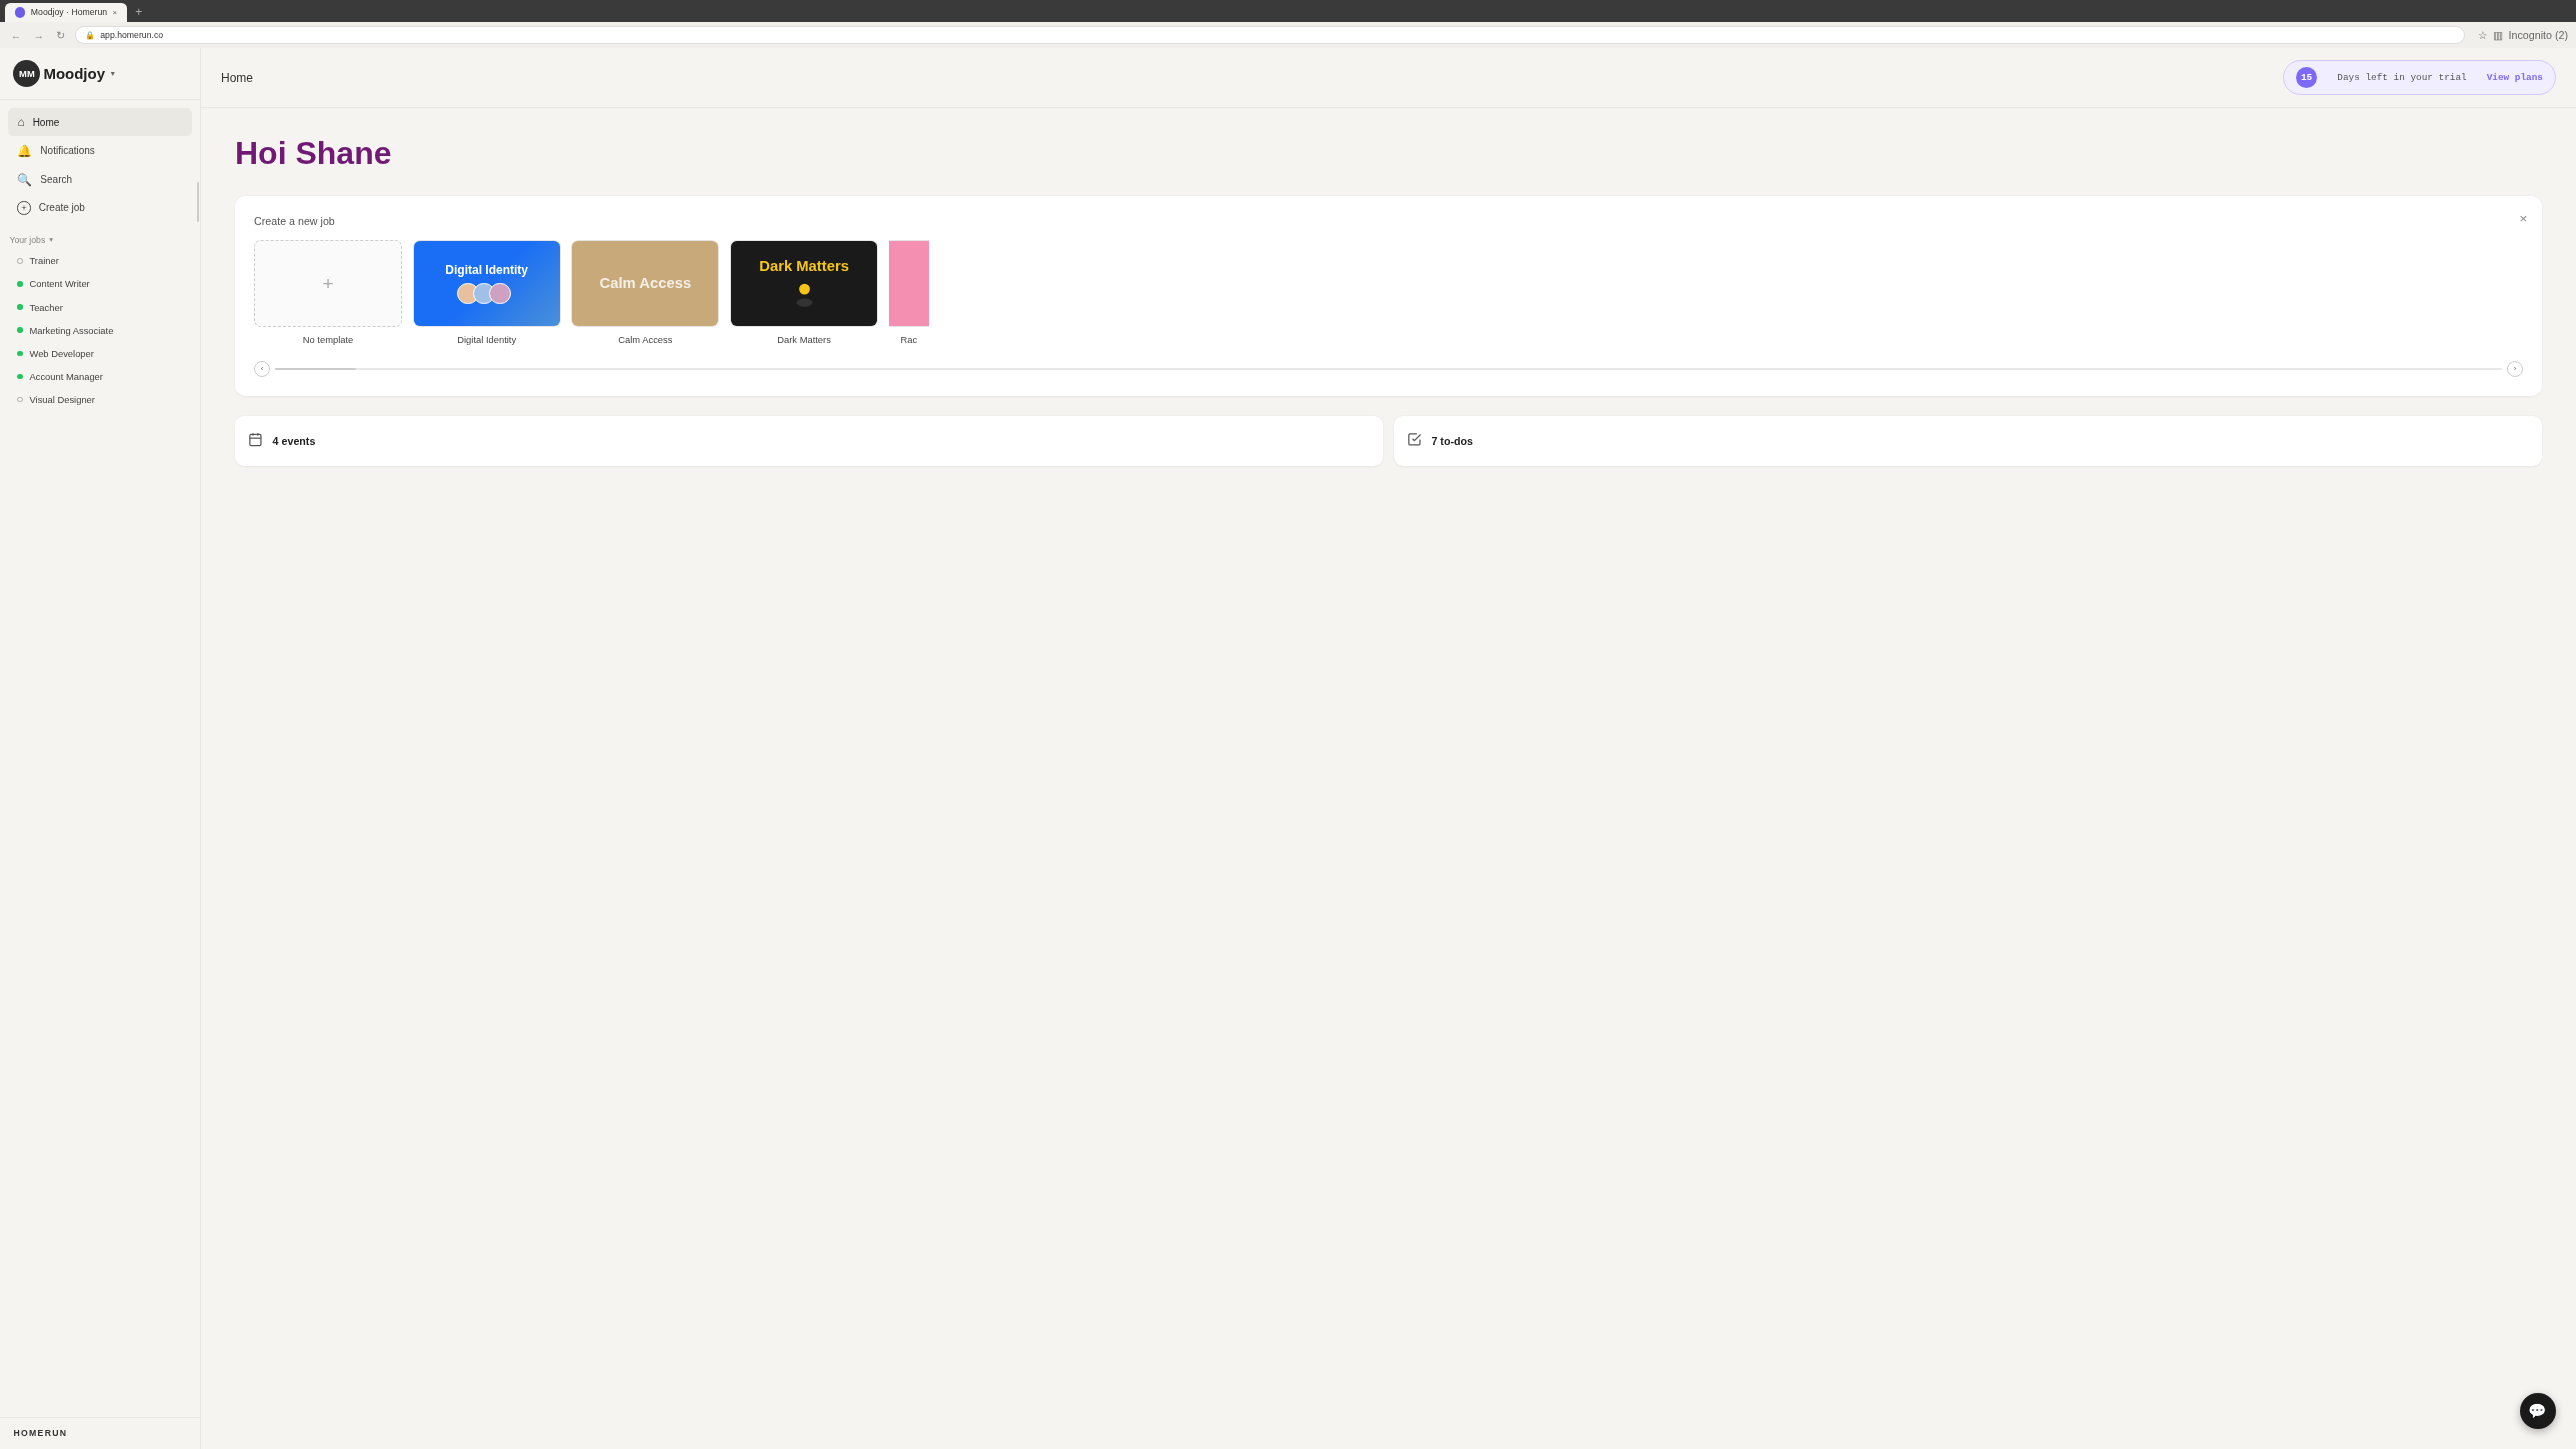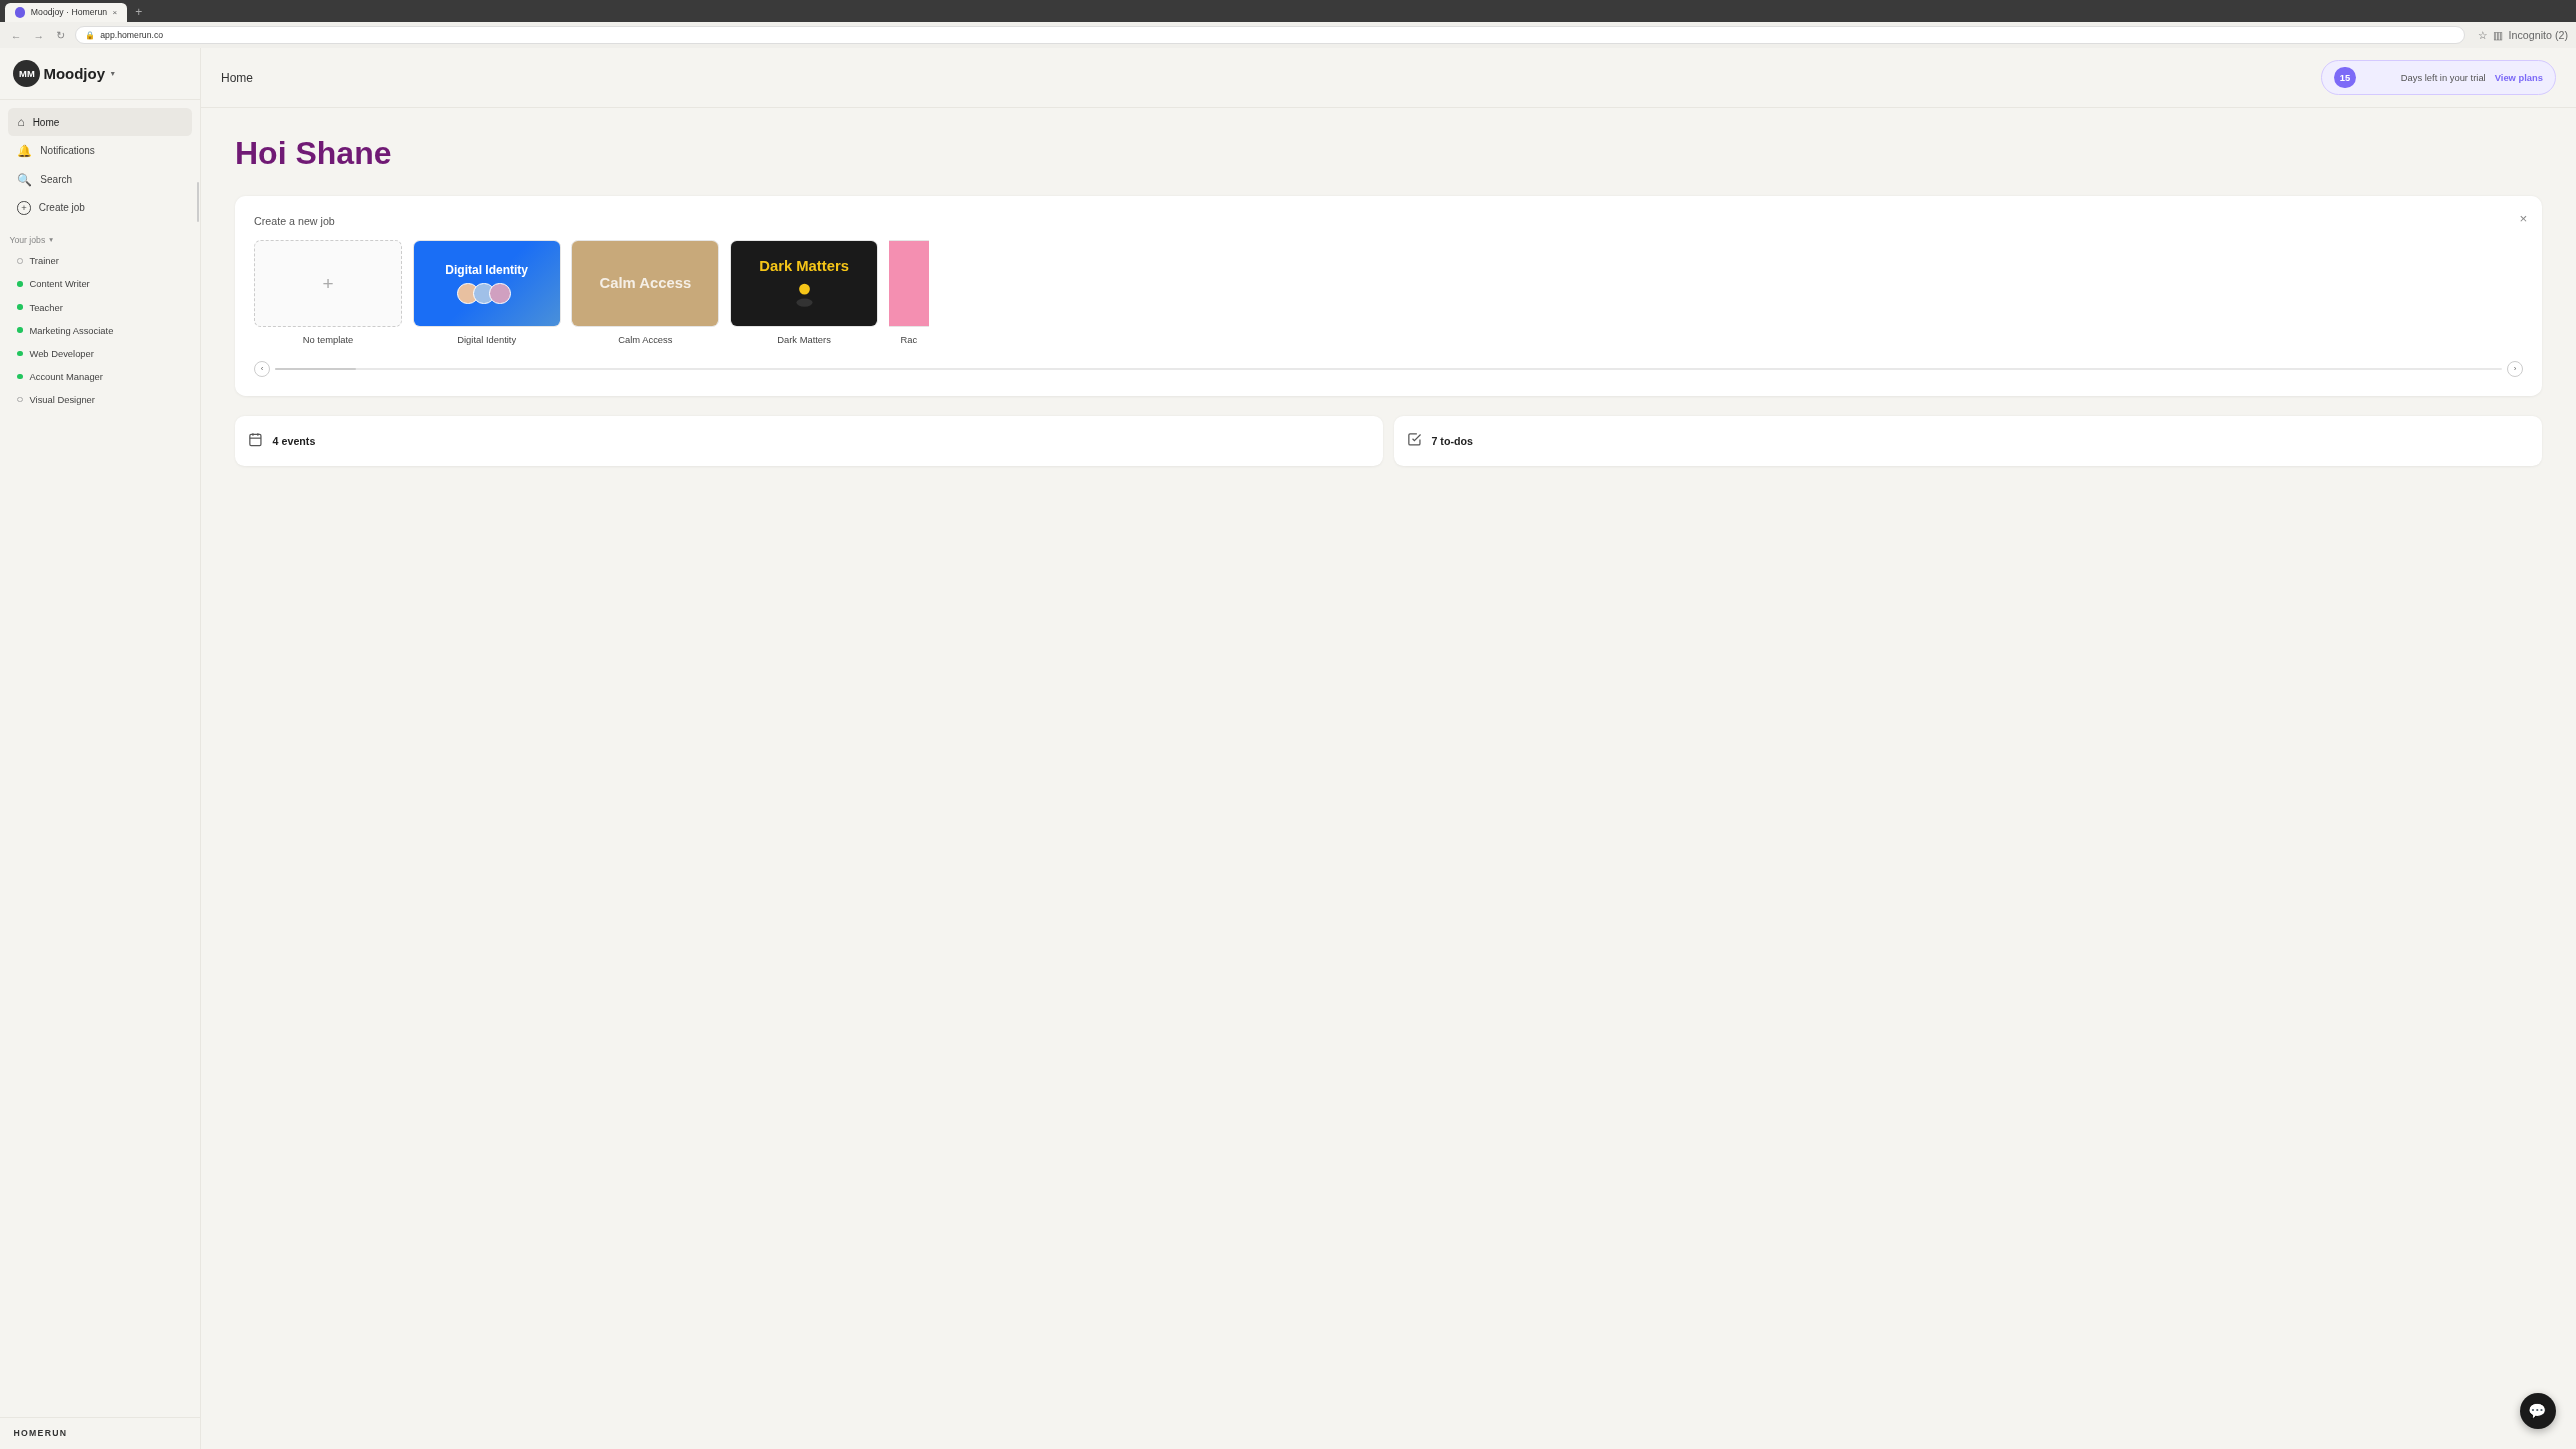--- a/index.html
+++ b/index.html
@@ -37,23 +37,23 @@
     .job-dot.empty { border: 1.3px solid #aaa; background: transparent; }
     .sidebar-footer { padding: 10.7px 13.4px; border-top: 0.7px solid #e8e6e0; margin-top: auto; }
     .homerun-logo { font-size: 8.7px; font-weight: 700; letter-spacing: 1.3px; color: #333; text-transform: uppercase; }
     .sidebar-scrollbar { position: absolute; right: 0; top: 0; bottom: 0; width: 4px; }
     .sidebar-scrollbar-thumb { position: absolute; right: 0.7px; top: 134px; width: 2.7px; height: 40px; background: #ccc; border-radius: 1.3px; }
 
     
     .main { flex: 1; display: flex; flex-direction: column; overflow: hidden; }
     .main-header { background: #f5f4f0; padding: 12px 20px; display: flex; align-items: center; justify-content: space-between; border-bottom: 0.7px solid #e8e6e0; }
     .page-title { font-size: 12px; font-weight: 500; color: #333; }
-    .trial-badge { background: #f0eeff; border: 0.7px solid #d4c9ff; border-radius: 34px; padding: 5.4px 12px; display: flex; align-items: center; gap: 9px; }
+    .trial-badge { background: #f0eeff; border: 0.7px solid #d4c9ff; border-radius: 34px; padding: 5.4px 12px; display: flex; align-items: center; gap: 20px; font-family: Liberation Mono, monospace; }
     .trial-number { background: #7c6af7; color: white; border-radius: 50%; width: 21.5px; height: 21.5px; display: flex; align-items: center; justify-content: center; font-weight: 700; font-size: 9.4px; }
-    .trial-text { font-size: 9.4px; color: #555; margin-left: 36px; }
+    .trial-text { font-size: 9.4px; color: #555; }
     .trial-link { font-size: 9.4px; color: #7c6af7; font-weight: 600; cursor: pointer; }
 
     
     .main-body { flex: 1; overflow-y: auto; padding: 27px 34px; }
     .greeting { font-size: 32px; font-weight: 800; color: #701a75; margin-bottom: 24px; }
 
     
     .create-job-card { background: white; border-radius: 10.7px; padding: 19px; margin-bottom: 20px; position: relative; box-shadow: 0 0.7px 2.7px rgba(0,0,0,0.06); }
     .create-job-title { font-size: 10.7px; color: #555; margin-bottom: 13.4px; }
     .templates-row { display: flex; gap: 10.7px; overflow: hidden; }

